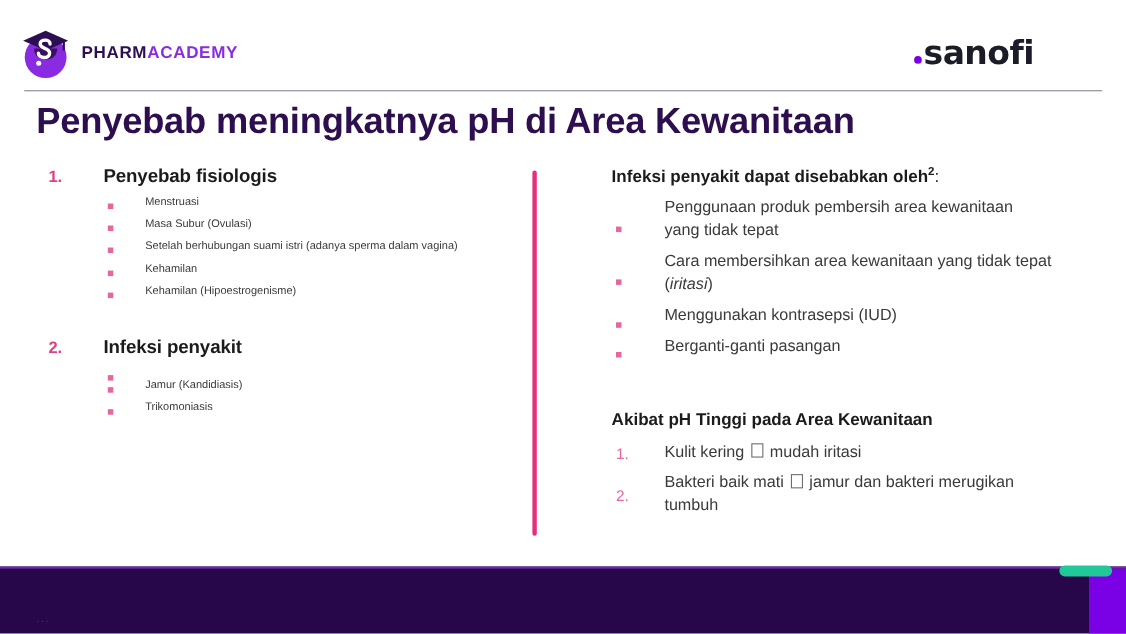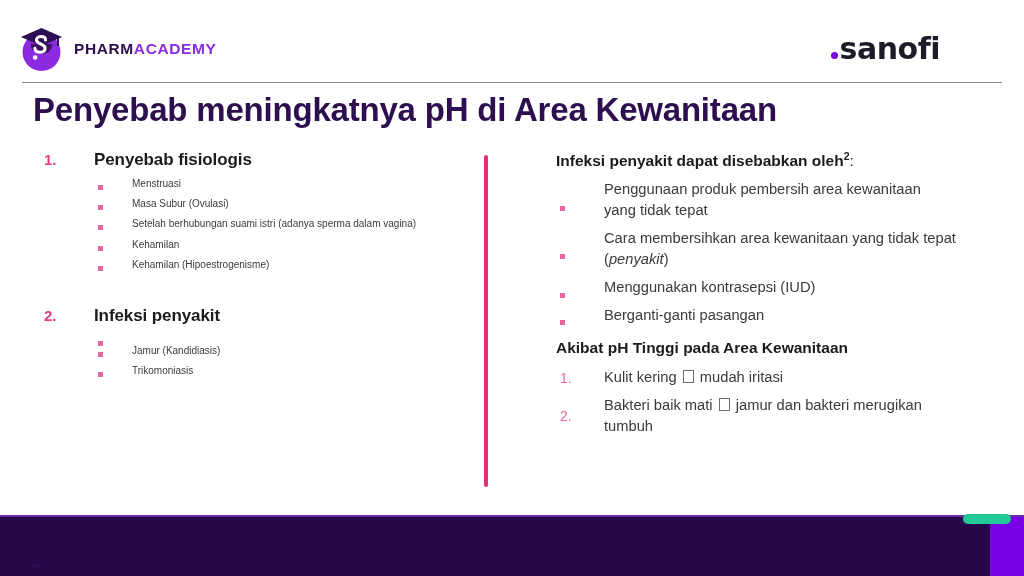--- a/index.html
+++ b/index.html
@@ -196,21 +196,21 @@
     flex: 1;
   }
   .rc-text em { font-style: italic; }
   .tofu {
     display: inline-block;
     width: 9px; height: 11px;
     border: 1px solid #6E6E6E;
     vertical-align: -1px;
     margin: 0 2px;
   }
-  .rc-block-2 { margin-top: 14px; }
+  .rc-block-2 { margin-top: 48px; }
   .rc-block-2 .rc-head { margin-bottom: 10px; }
 
   
   .footer {
     position: absolute;
     left: 0; top: 515px;
     width: 1024px; height: 61px;
     background: #27064A;
     border-top: 2px solid #6B2DA8;
   }
@@ -342,21 +342,21 @@
       <span class="rc-bullet">
           <i></i>
         </span>
       <span class="rc-text"><span>Penggunaan produk pembersih area kewanitaan yang tidak tepat</span></span>
     </div>
 
     <div class="rc-item">
       <span class="rc-bullet">
           <i></i>
         </span>
-      <span class="rc-text"><span>Cara membersihkan area kewanitaan yang tidak tepat (</span><em>penyakit</em><span>)</span></span>
+      <span class="rc-text"><span>Cara membersihkan area kewanitaan yang tidak tepat (</span><em>iritasi</em><span>)</span></span>
     </div>
 
     <div class="rc-item">
       <span class="rc-bullet">
           <i></i>
         </span>
       <span class="rc-text"><span>Menggunakan kontrasepsi (IUD)</span></span>
     </div>
 
     <div class="rc-item">

